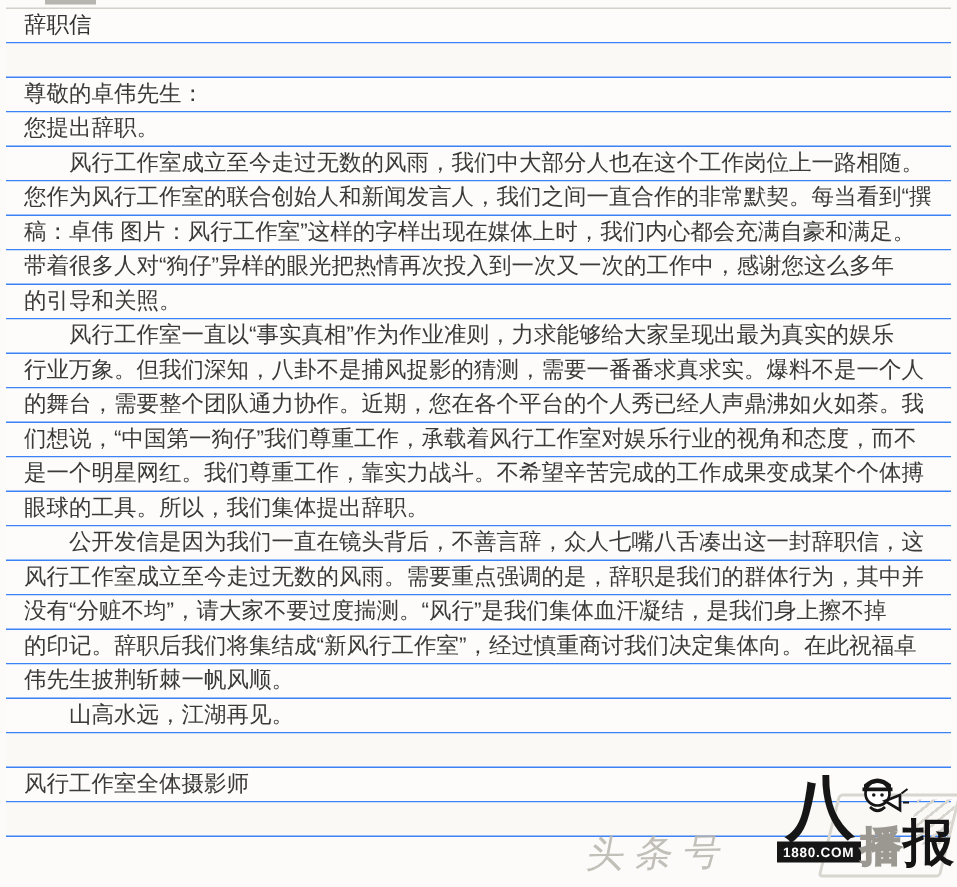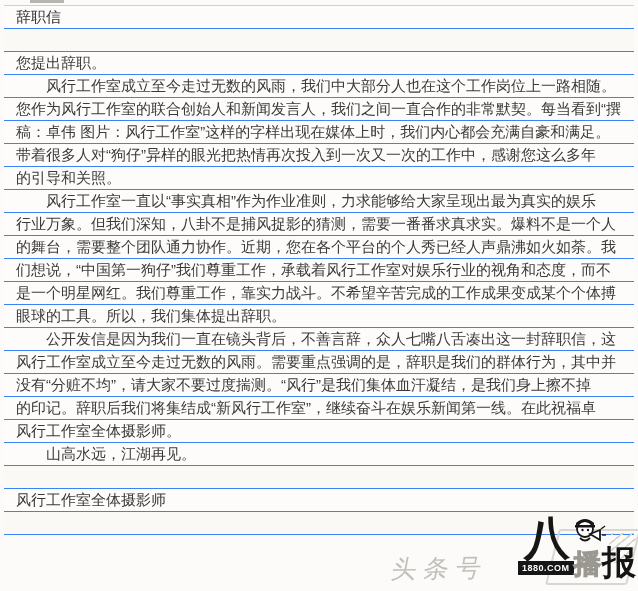--- a/index.html
+++ b/index.html
@@ -88,37 +88,38 @@
 </head>
 <body>
 
 <div class="page">
   <div class="top-sliver">
     <div class="smudge"></div>
   </div>
   <div id="rows-container">
       <div class="row title-row">辞职信</div>
       <div class="row blank"></div>
+      <div class="row">尊敬的卓伟先生：</div>
       <div class="row">您提出辞职。</div>
       <div class="row indent">风行工作室成立至今走过无数的风雨，我们中大部分人也在这个工作岗位上一路相随。</div>
       <div class="row">您作为风行工作室的联合创始人和新闻发言人，我们之间一直合作的非常默契。每当看到“撰</div>
       <div class="row">稿：卓伟 图片：风行工作室”这样的字样出现在媒体上时，我们内心都会充满自豪和满足。</div>
       <div class="row">带着很多人对“狗仔”异样的眼光把热情再次投入到一次又一次的工作中，感谢您这么多年</div>
       <div class="row">的引导和关照。</div>
       <div class="row indent">风行工作室一直以“事实真相”作为作业准则，力求能够给大家呈现出最为真实的娱乐</div>
       <div class="row">行业万象。但我们深知，八卦不是捕风捉影的猜测，需要一番番求真求实。爆料不是一个人</div>
       <div class="row">的舞台，需要整个团队通力协作。近期，您在各个平台的个人秀已经人声鼎沸如火如荼。我</div>
       <div class="row">们想说，“中国第一狗仔”我们尊重工作，承载着风行工作室对娱乐行业的视角和态度，而不</div>
       <div class="row">是一个明星网红。我们尊重工作，靠实力战斗。不希望辛苦完成的工作成果变成某个个体搏</div>
       <div class="row">眼球的工具。所以，我们集体提出辞职。</div>
       <div class="row indent">公开发信是因为我们一直在镜头背后，不善言辞，众人七嘴八舌凑出这一封辞职信，这</div>
       <div class="row">风行工作室成立至今走过无数的风雨。需要重点强调的是，辞职是我们的群体行为，其中并</div>
       <div class="row">没有“分赃不均”，请大家不要过度揣测。“风行”是我们集体血汗凝结，是我们身上擦不掉</div>
-      <div class="row">的印记。辞职后我们将集结成“新风行工作室”，继续奋斗在娱乐新闻第一线。在此祝福卓</div>
-      <div class="row">风行工作室全体摄影师。</div>
+      <div class="row">的印记。辞职后我们将集结成“新风行工作室”，经过慎重商讨我们决定集体向。在此祝福卓</div>
+      <div class="row">伟先生披荆斩棘一帆风顺。</div>
       <div class="row indent">山高水远，江湖再见。</div>
       <div class="row blank"></div>
       <div class="row right">风行工作室全体摄影师</div>
       <div class="row blank"></div>
     </div>
 </div>
 
 <div class="handwriting">头条号</div>
 
 <div class="logo">

